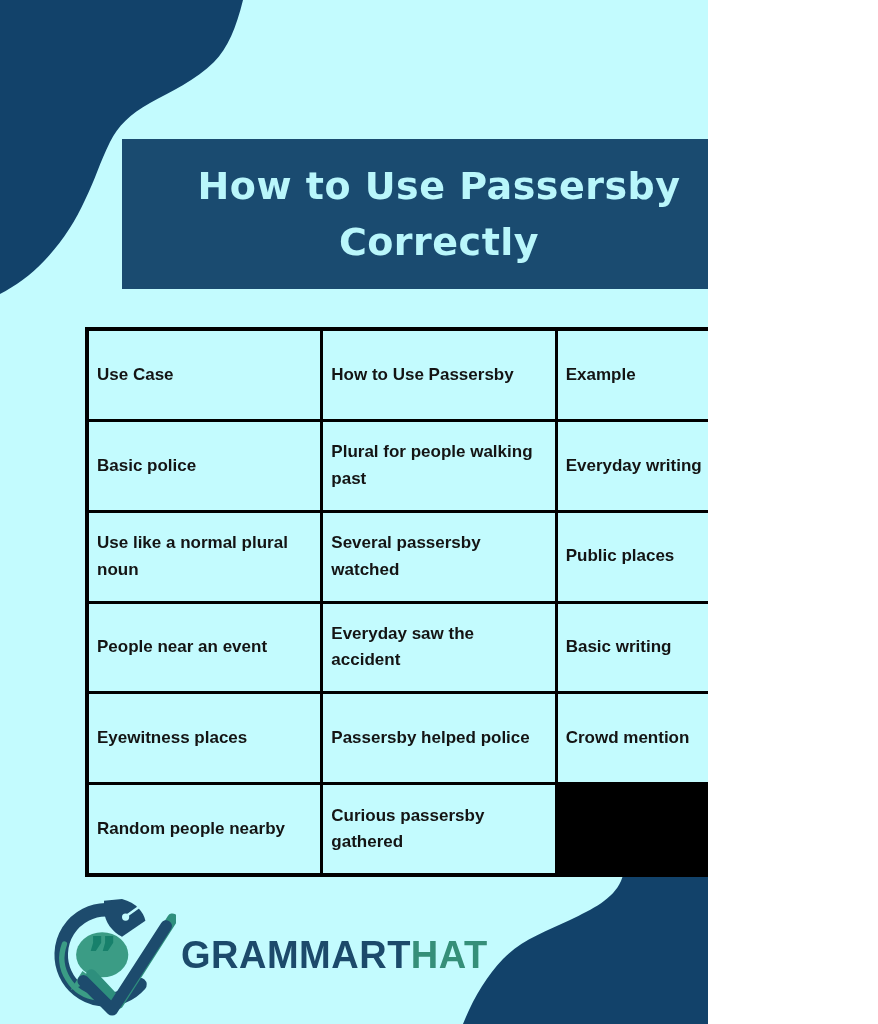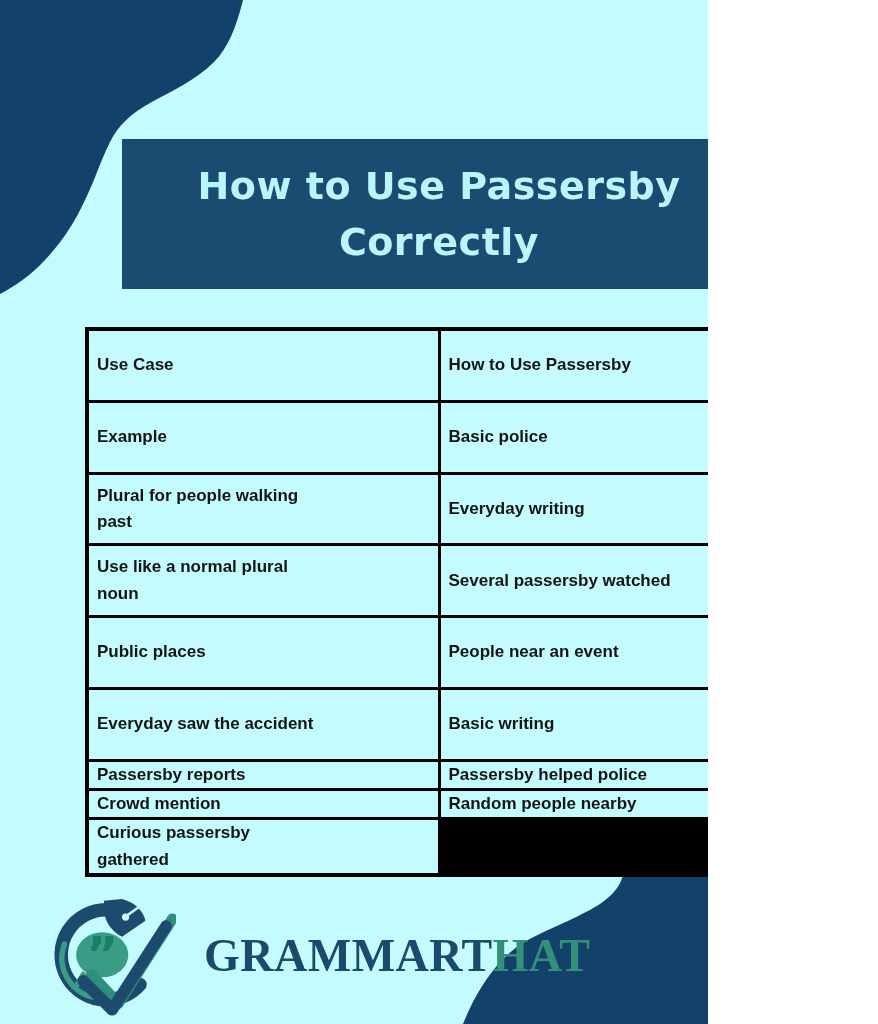--- a/index.html
+++ b/index.html
@@ -20,39 +20,39 @@
     background:#1a4b70;
   }
   .title-line{
     font-family:"DejaVu Sans","Liberation Sans",sans-serif;
     font-weight:bold;font-size:38px;line-height:56px;
     color:#b9f6fb;letter-spacing:0.5px;text-align:center;
   }
   .usage-table{
     position:absolute;left:85px;top:327px;width:708px;height:550px;
     box-sizing:border-box;border:4px solid #000;background:#000;
-    display:grid;grid-template-columns:1fr 1fr;grid-template-rows:repeat(6,1fr);
+    display:grid;grid-template-columns:1fr 1fr 1fr;grid-template-rows:repeat(6,1fr);
     gap:3px;
   }
   .cell{
     background:#c3fbfe;
     display:flex;align-items:center;
     padding:0 8px 0 8px;
     font-size:17px;font-weight:bold;color:#141414;
     line-height:1.55;white-space:pre-line;
   }
   .logo{
     position:absolute;left:50px;top:893px;height:130px;
     display:flex;align-items:center;
   }
   .logo-mark{flex:0 0 auto;}
   .brand{
-    font-size:46px;font-weight:bold;letter-spacing:0.5px;
-    margin-left:28px;margin-top:-6px;
-    font-family:Liberation Serif, serif;
+    font-size:38px;font-weight:bold;letter-spacing:0.5px;
+    margin-left:5px;margin-top:-6px;
+    font-family:Liberation Sans, sans-serif;
   }
   .brand-primary{color:#1c4a6b;}
   .brand-secondary{color:#358f79;}
 </style>
 </head>
 <body>
 
 <div class="canvas">
 
   <svg class="blob blob-tl" width="250" height="300" viewBox="0 0 250 300">
@@ -94,21 +94,21 @@
       <div class="cell">Plural for people walking
 past</div>
       <div class="cell">Everyday writing</div>
       <div class="cell">Use like a normal plural
 noun</div>
       <div class="cell">Several passersby watched</div>
       <div class="cell">Public places</div>
       <div class="cell">People near an event</div>
       <div class="cell">Everyday saw the accident</div>
       <div class="cell">Basic writing</div>
-      <div class="cell">Passersby reports</div>
+      <div class="cell">Eyewitness places</div>
       <div class="cell">Passersby helped police</div>
       <div class="cell">Crowd mention</div>
       <div class="cell">Random people nearby</div>
       <div class="cell">Curious passersby
 gathered</div>
     </div>
 
   <div class="logo">
     <svg class="logo-mark" width="126" height="128" viewBox="0 0 140 131">
       <path d="M62,12 A50,50 0 1 0 100,95" fill="none" stroke="#1d4b6d" stroke-width="15" stroke-linecap="round"></path>

